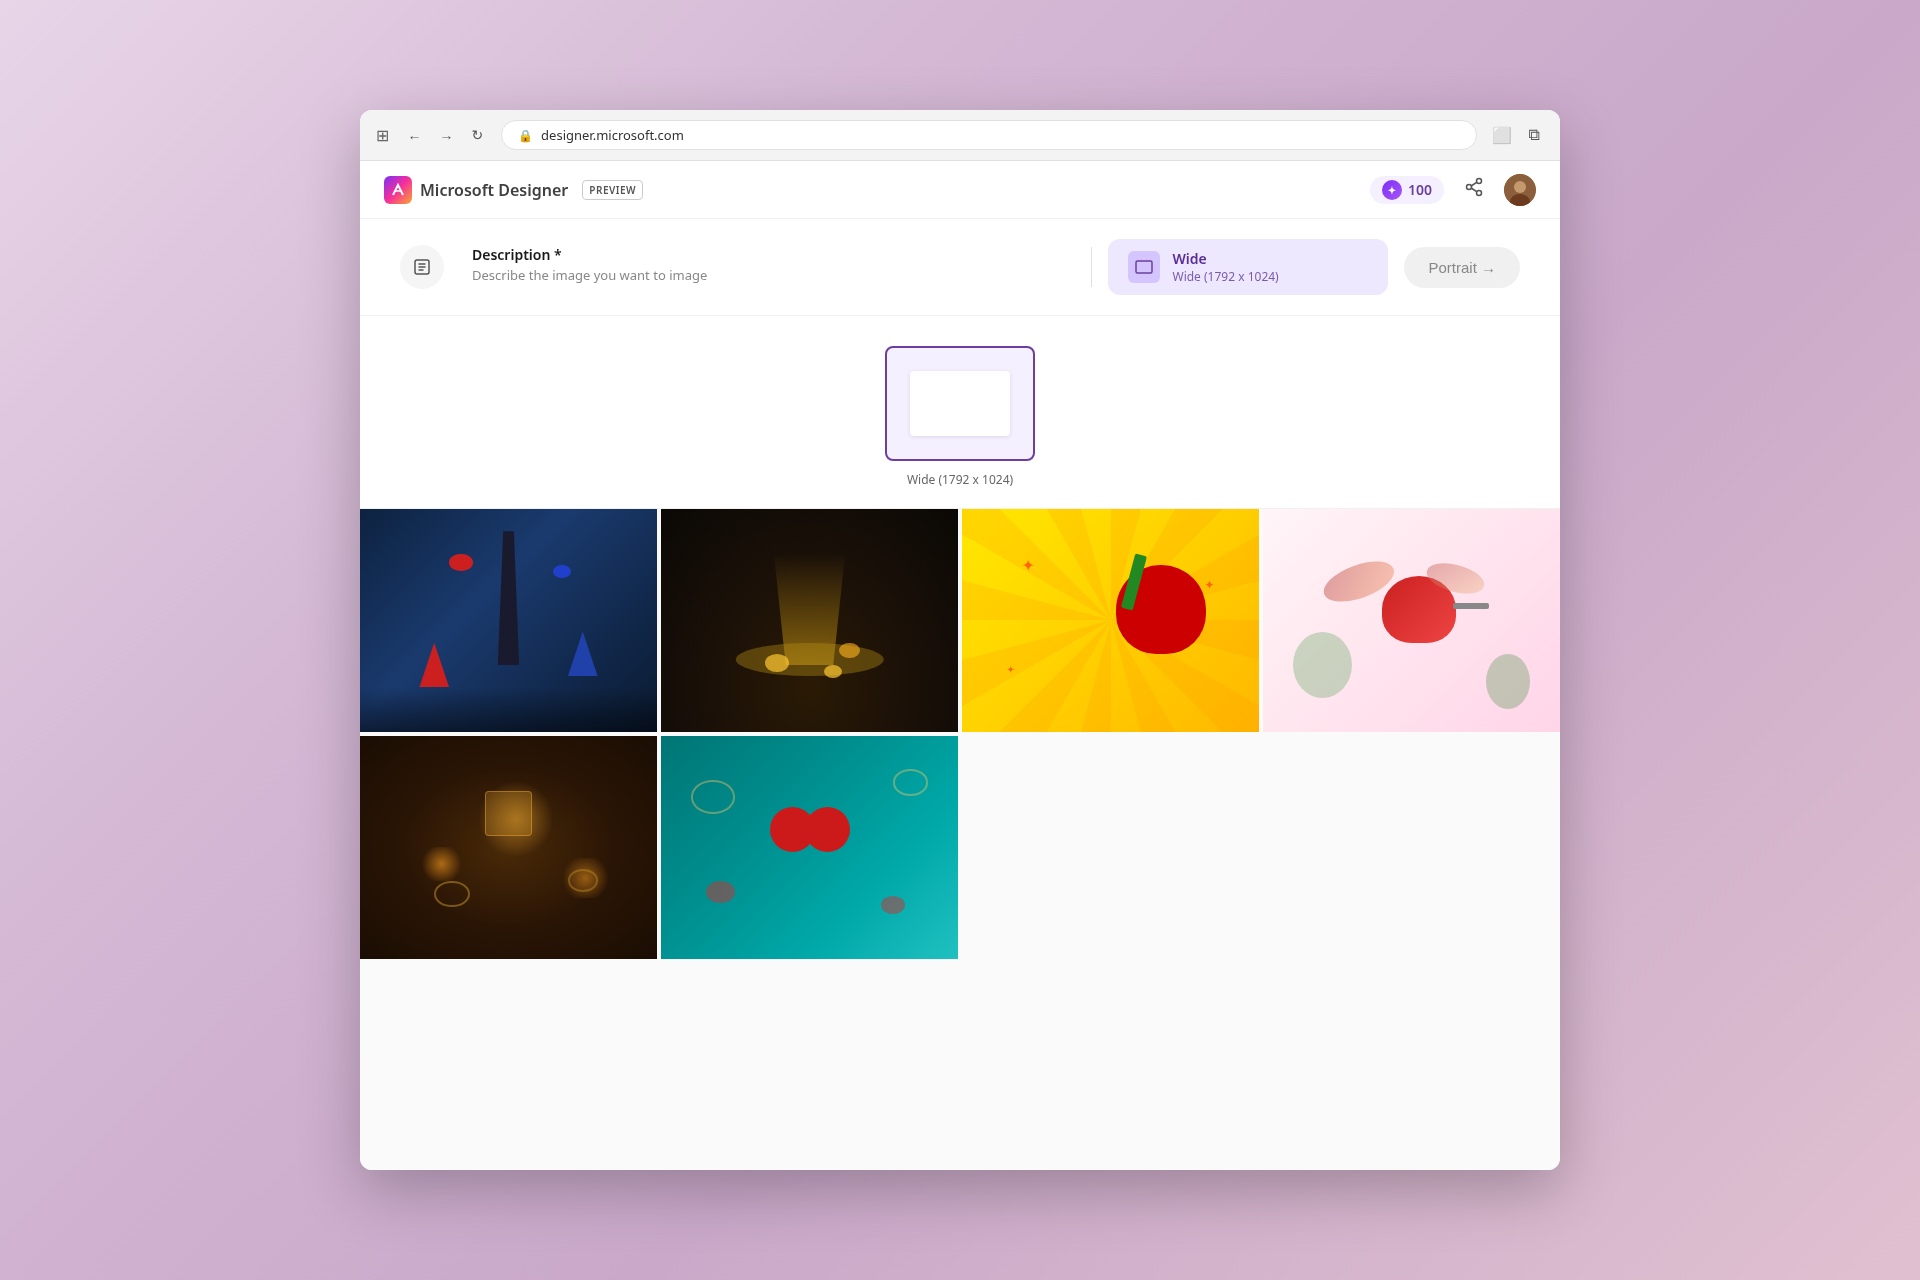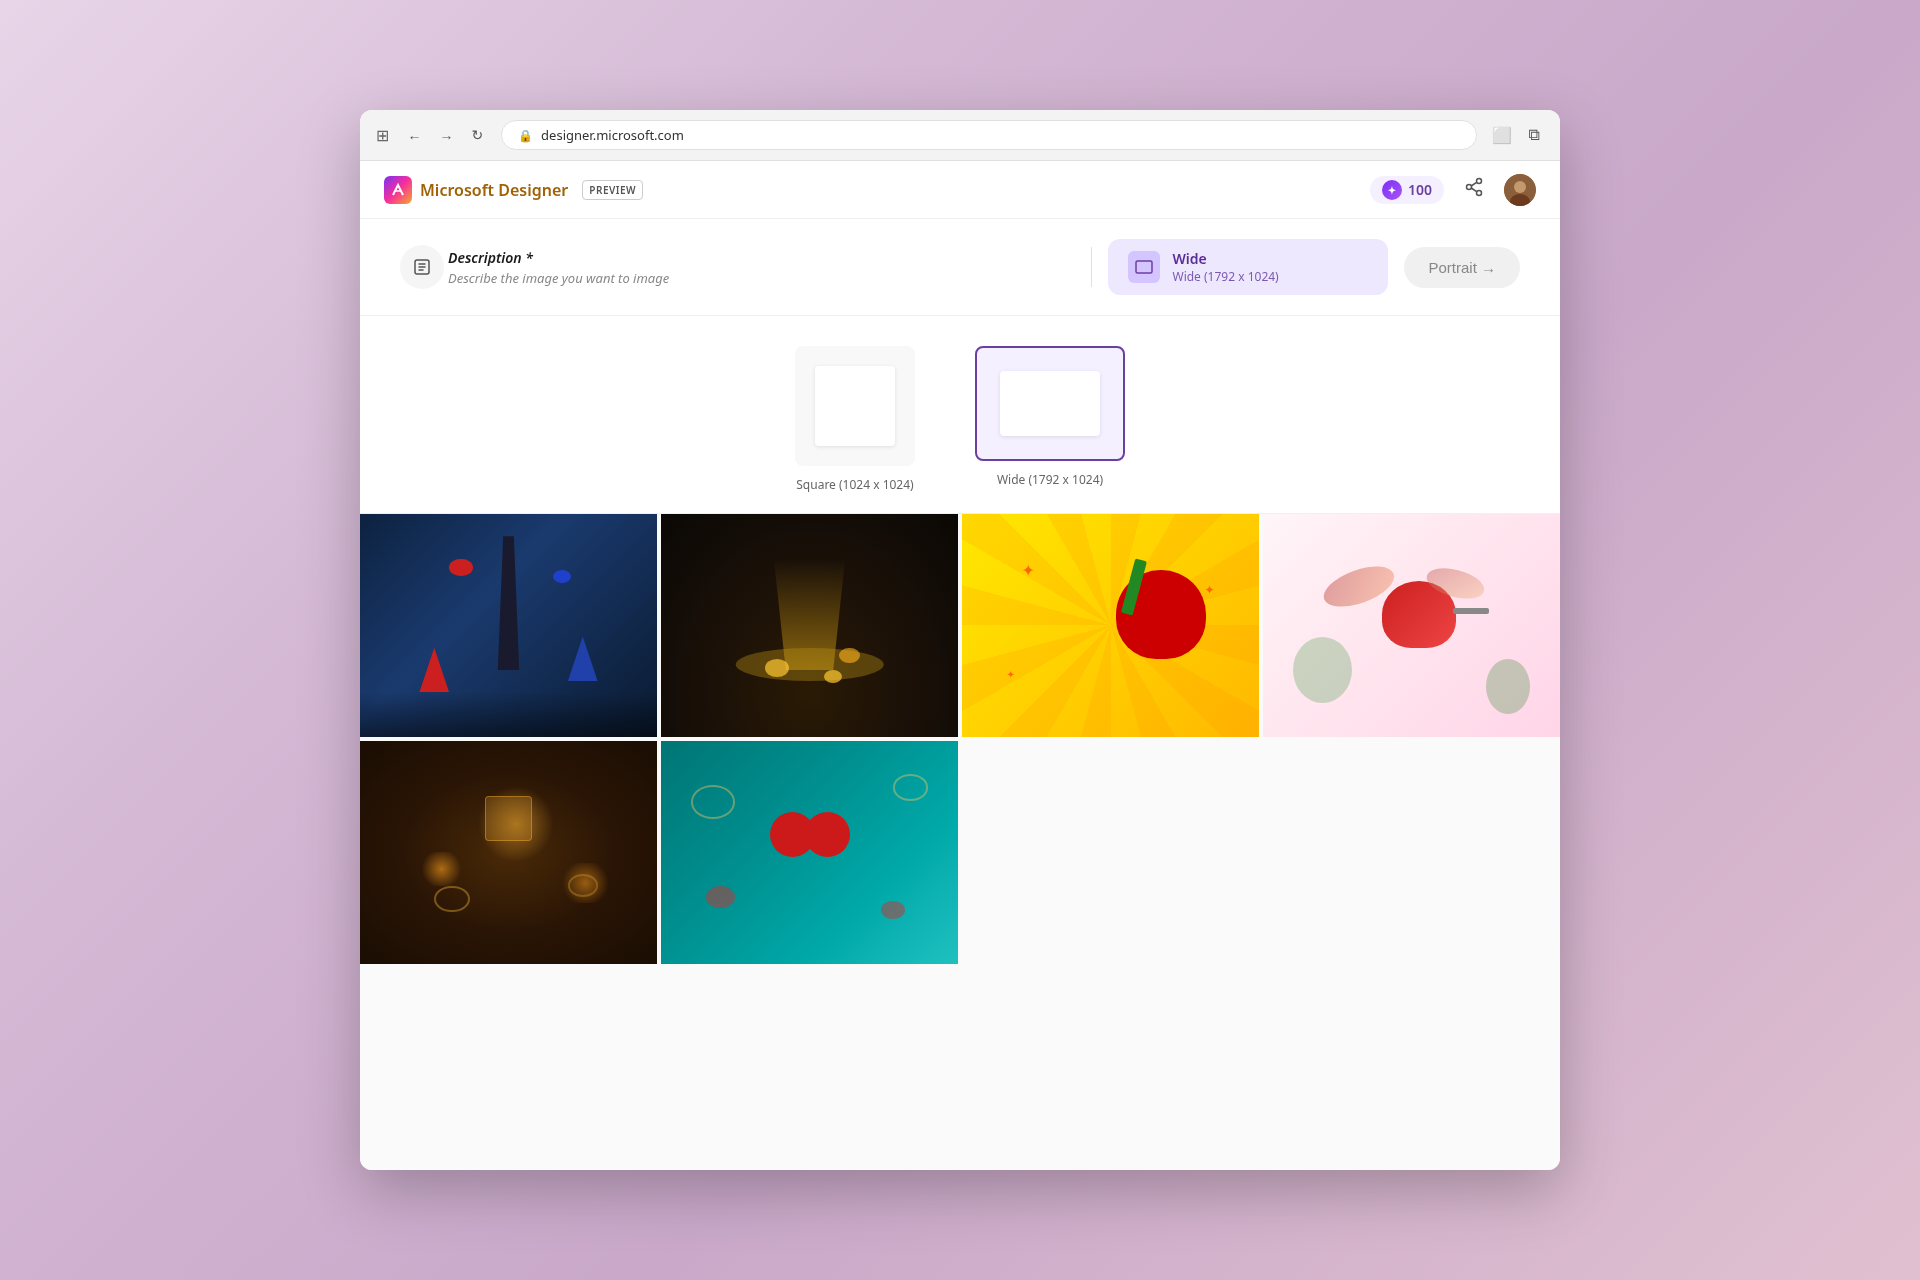--- a/index.html
+++ b/index.html
@@ -116,21 +116,21 @@
       align-items: center;
       justify-content: center;
       color: white;
       font-size: 14px;
       font-weight: bold;
     }
 
     .app-name {
       font-size: 16px;
       font-weight: 600;
-      color: #a16207;
+      color: #404040;
     }
 
     .preview-badge {
       font-size: 10px;
       font-weight: 600;
       color: #555;
       border: 1px solid #ccc;
       border-radius: 4px;
       padding: 2px 6px;
       margin-left: 6px;
@@ -205,24 +205,23 @@
     }
 
     .toolbar-row {
       display: flex;
       align-items: center;
       gap: 16px;
     }
 
     .description-area {
       display: flex;
-      align-items: center;
-      gap: 4px;
+      align-items: flex-start;
+      gap: 28px;
       flex: 1;
-      font-style: italic;
     }
 
     .description-icon {
       width: 44px;
       height: 44px;
       background: #f5f5f5;
       border-radius: 50%;
       display: flex;
       align-items: center;
       justify-content: center;
@@ -509,26 +508,20 @@
           </div>
         </div>
         <button class="generate-btn">
           <span>Portrait →</span>
         </button>
       </div>
     </div>
 
     <div class="size-options">
 
-      <div class="size-option">
-        <div class="size-option-card size-card-square">
-          <div class="size-option-inner"></div>
-        </div>
-        <span class="size-option-label">Square (1024 x 1024)</span>
-      </div>
 
 
       <div class="size-option">
         <div class="size-option-card size-card-wide selected">
           <div class="size-option-inner"></div>
         </div>
         <span class="size-option-label">Wide (1792 x 1024)</span>
       </div>
     </div>
 

